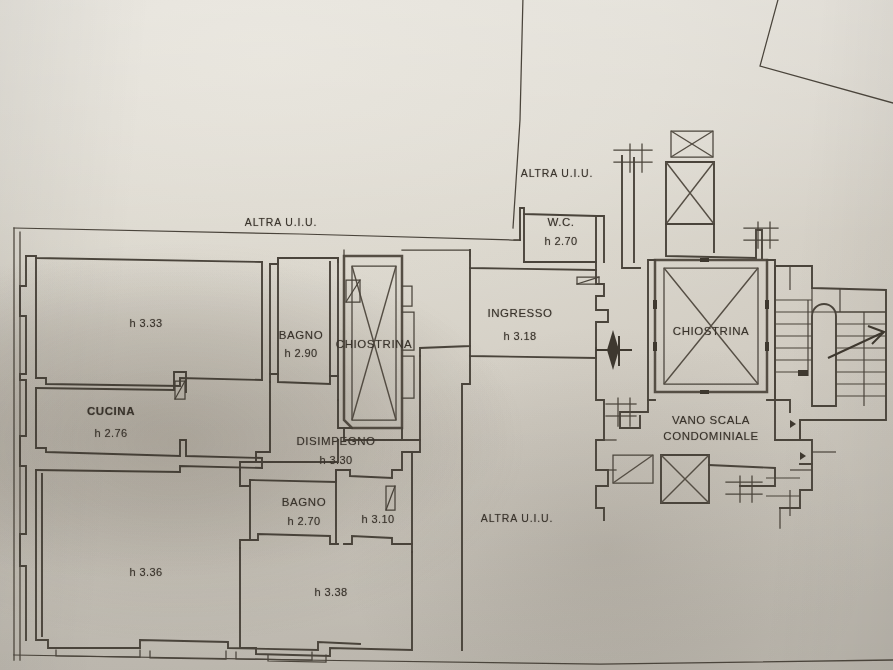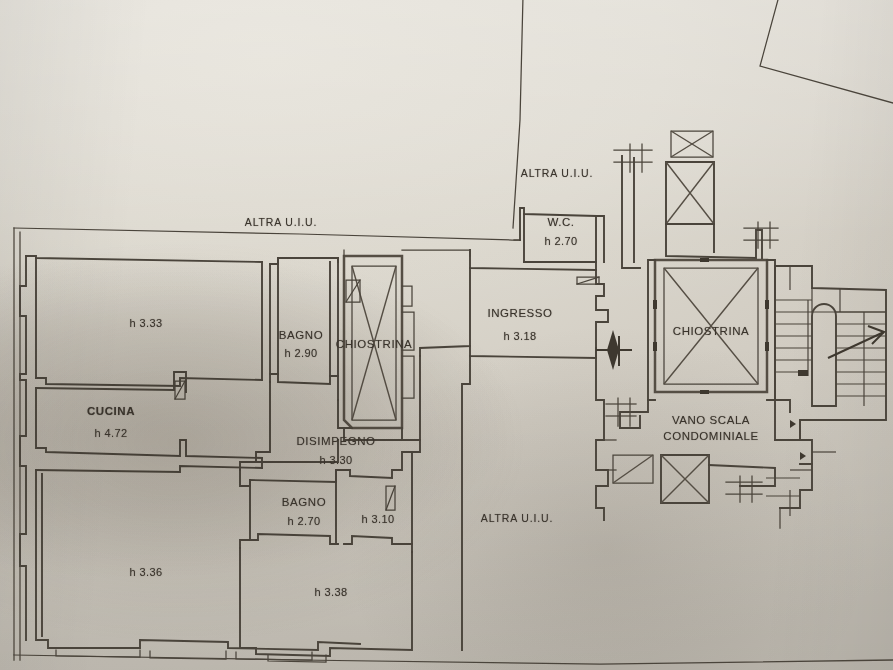--- a/index.html
+++ b/index.html
@@ -340,21 +340,21 @@
 
   <div class="lbl room" style="left:711px;top:420px;">VANO SCALA</div>
   <div class="lbl room" style="left:711px;top:436px;">CONDOMINIALE</div>
 
   <div class="lbl room" style="left:301px;top:335px;">BAGNO</div>
   <div class="lbl h" style="left:301px;top:353px;">h 2.90</div>
 
   <div class="lbl h" style="left:146px;top:323px;">h 3.33</div>
 
   <div class="lbl room" style="left:111px;top:411px;font-weight:bold;">CUCINA</div>
-  <div class="lbl h" style="left:111px;top:433px;">h 4.72</div>
+  <div class="lbl h" style="left:111px;top:433px;">h 2.76</div>
 
   <div class="lbl room" style="left:336px;top:441px;">DISIMPEGNO</div>
   <div class="lbl h" style="left:336px;top:460px;">h 3.30</div>
 
   <div class="lbl room" style="left:304px;top:502px;">BAGNO</div>
   <div class="lbl h" style="left:304px;top:521px;">h 2.70</div>
 
   <div class="lbl h" style="left:378px;top:519px;">h 3.10</div>
 
   <div class="lbl h" style="left:146px;top:572px;">h 3.36</div>

